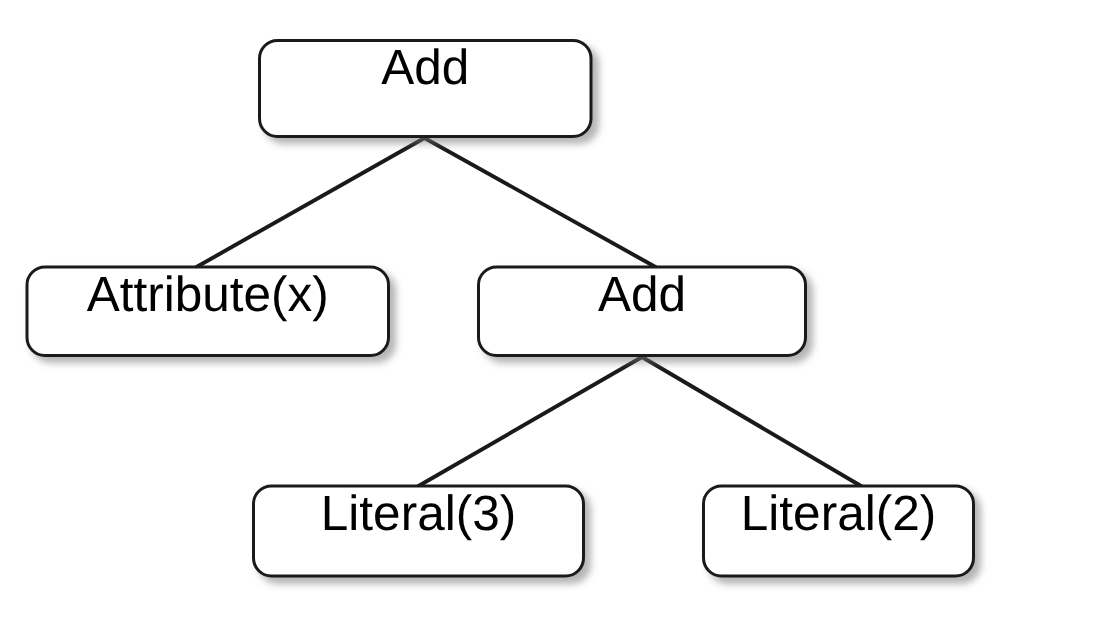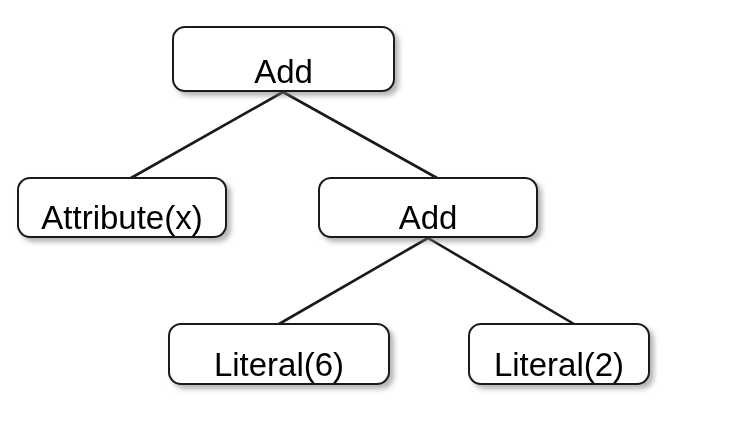--- a/index.html
+++ b/index.html
@@ -26,21 +26,21 @@
     height: 424px;
     pointer-events: none;
   }
   .node {
     position: absolute;
     box-sizing: border-box;
     background: #ffffff;
     border: 2.6px solid #1a1a1a;
     border-radius: 13px;
     display: flex;
-    align-items: flex-end;
+    align-items: flex-start;
     justify-content: center;
     box-shadow: 4px 4px 5px rgba(120,120,120,0.55);
     z-index: 2;
   }
   .node-label {
     font-family: "Liberation Sans", sans-serif;
     font-size: 33px;
     line-height: 1;
     color: #000000;
     letter-spacing: 0px;
@@ -59,27 +59,27 @@
         <line x1="283" y1="92" x2="437" y2="178" stroke="#1a1a1a" stroke-width="2.6" stroke-linecap="round"></line>
         <line x1="428" y1="238" x2="279" y2="324" stroke="#1a1a1a" stroke-width="2.6" stroke-linecap="round"></line>
         <line x1="428" y1="238" x2="574" y2="324" stroke="#1a1a1a" stroke-width="2.6" stroke-linecap="round"></line>
       </g>
   </svg>
 
   <div id="nodes-group">
       <div class="node" style="left: 172px; top: 26px; width: 223px; height: 66px; background: rgb(255, 255, 255); border-color: rgb(26, 26, 26); border-width: 2.6px; border-radius: 13px; box-shadow: rgba(120, 120, 120, 0.55) 4px 4px 5px;">
         <span class="node-label" style="color: rgb(0, 0, 0); font-size: 33px;">Add</span>
       </div>
-      <div class="node" style="left: 17px; top: 177px; width: 210px; height: 61px; background: rgb(255, 255, 255); border-color: rgb(26, 26, 26); border-width: 2.6px; border-radius: 13px; box-shadow: rgba(120, 120, 120, 0.55) 4px 4px 5px;">
+      <div class="node" style="left: 17px; top: 177px; width: 243px; height: 61px; background: rgb(255, 255, 255); border-color: rgb(26, 26, 26); border-width: 2.6px; border-radius: 13px; box-shadow: rgba(120, 120, 120, 0.55) 4px 4px 5px;">
         <span class="node-label" style="color: rgb(0, 0, 0); font-size: 33px;">Attribute(x)</span>
       </div>
       <div class="node" style="left: 318px; top: 177px; width: 220px; height: 61px; background: rgb(255, 255, 255); border-color: rgb(26, 26, 26); border-width: 2.6px; border-radius: 13px; box-shadow: rgba(120, 120, 120, 0.55) 4px 4px 5px;">
         <span class="node-label" style="color: rgb(0, 0, 0); font-size: 33px;">Add</span>
       </div>
       <div class="node" style="left: 168px; top: 323px; width: 222px; height: 62px; background: rgb(255, 255, 255); border-color: rgb(26, 26, 26); border-width: 2.6px; border-radius: 13px; box-shadow: rgba(120, 120, 120, 0.55) 4px 4px 5px;">
-        <span class="node-label" style="color: rgb(0, 0, 0); font-size: 33px;">Literal(6)</span>
+        <span class="node-label" style="color: rgb(0, 0, 0); font-size: 33px;">Literal(3)</span>
       </div>
       <div class="node" style="left: 468px; top: 323px; width: 182px; height: 62px; background: rgb(255, 255, 255); border-color: rgb(26, 26, 26); border-width: 2.6px; border-radius: 13px; box-shadow: rgba(120, 120, 120, 0.55) 4px 4px 5px;">
         <span class="node-label" style="color: rgb(0, 0, 0); font-size: 33px;">Literal(2)</span>
       </div>
     </div>
 
 </div>
 
 </body></html>

